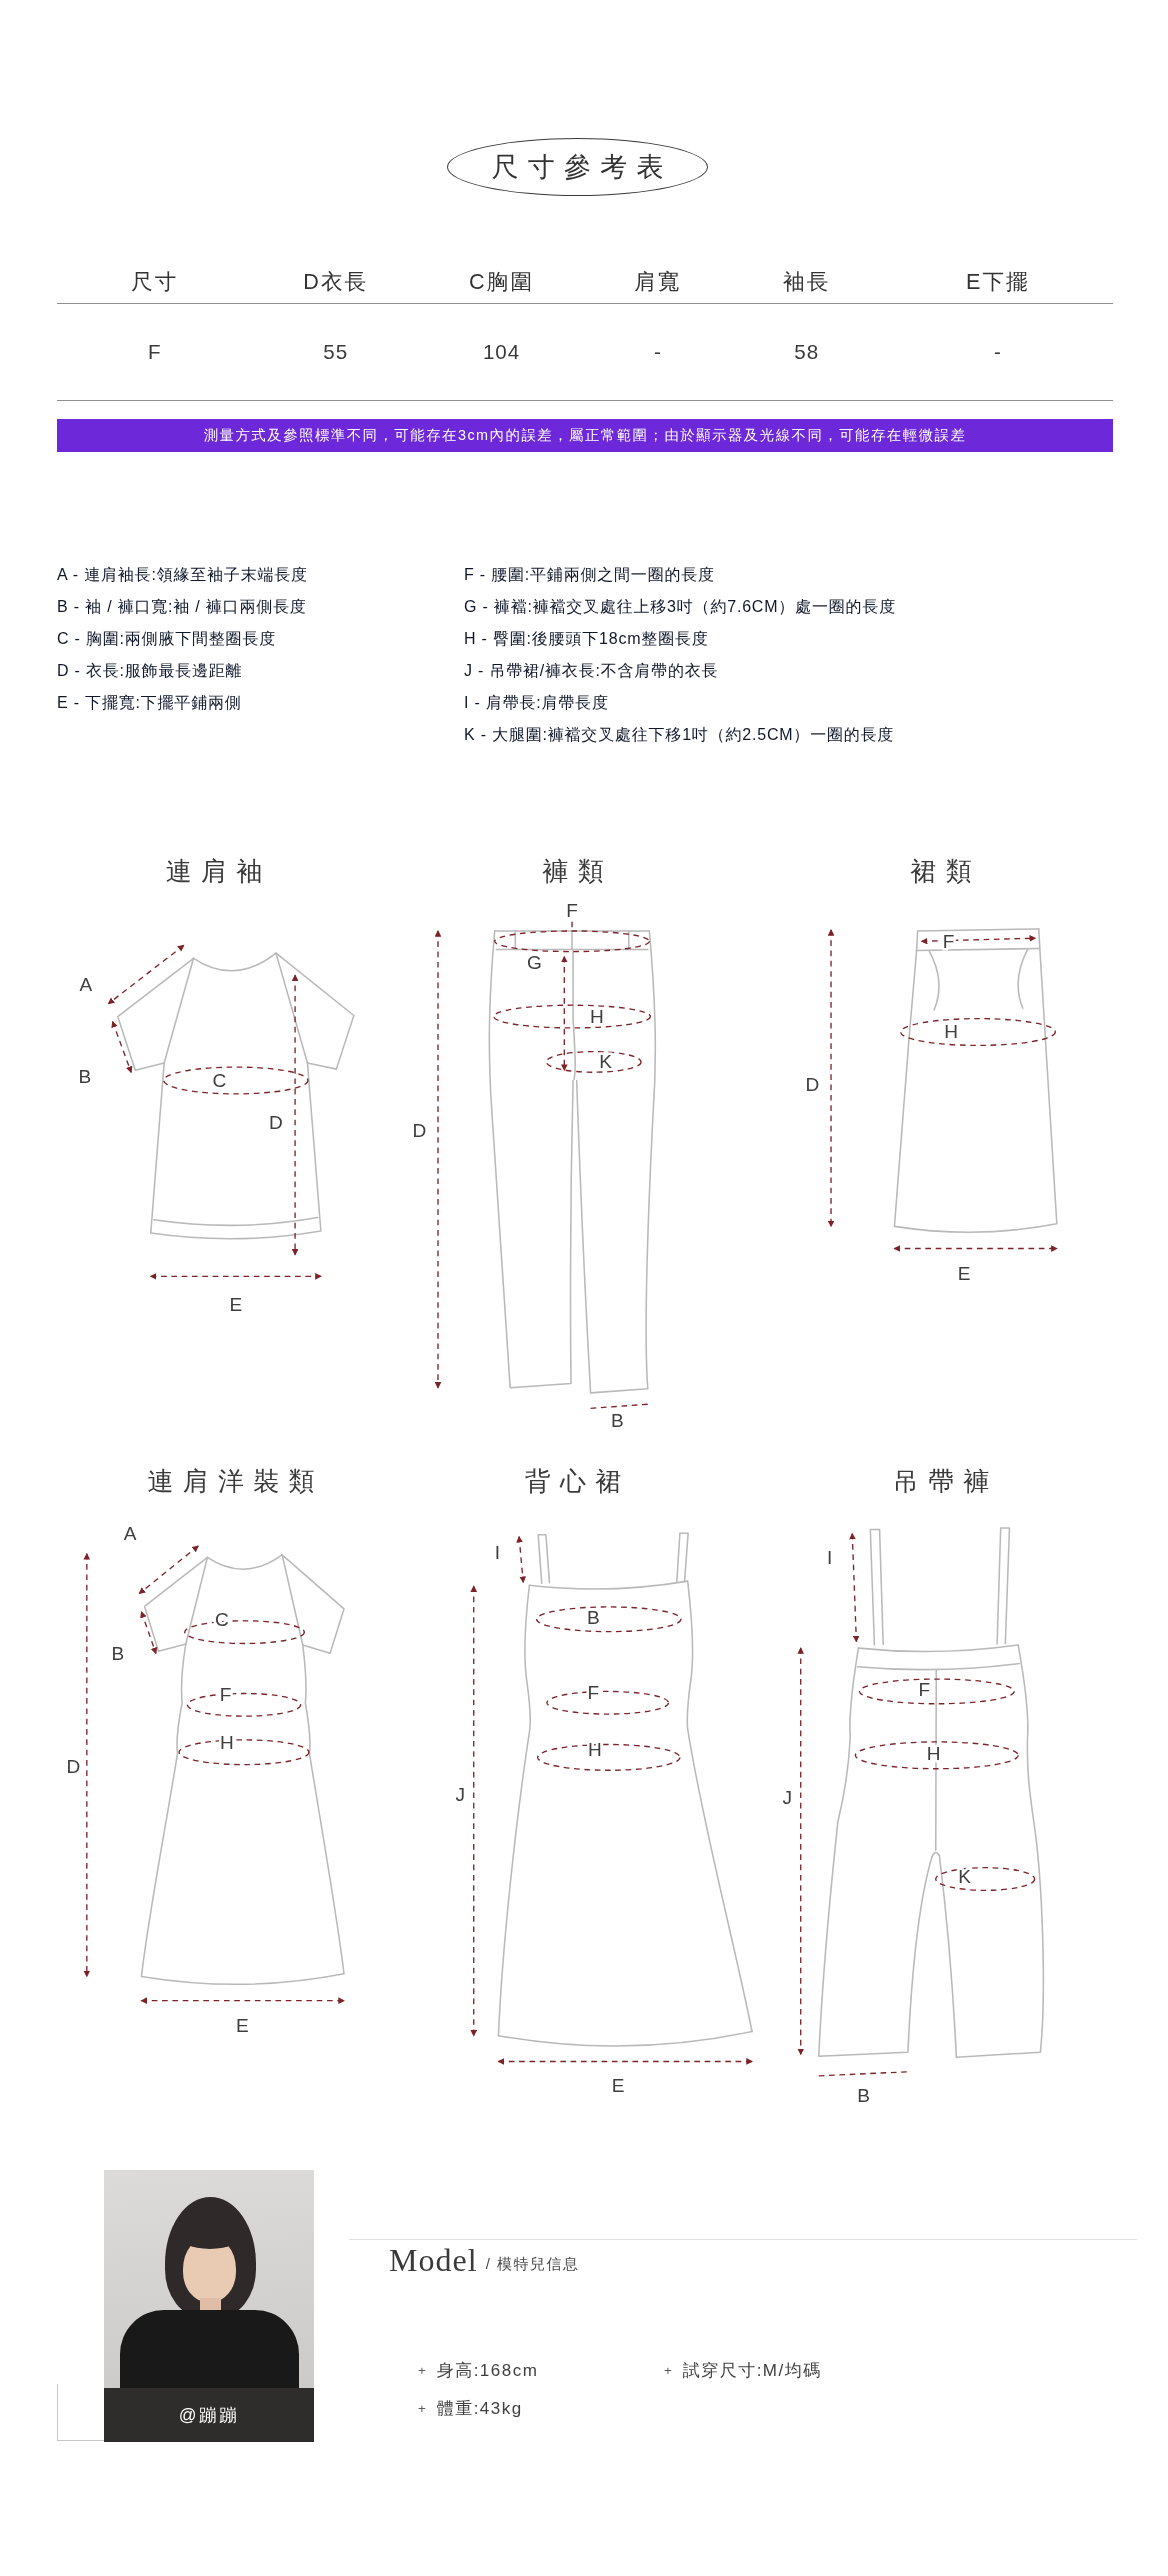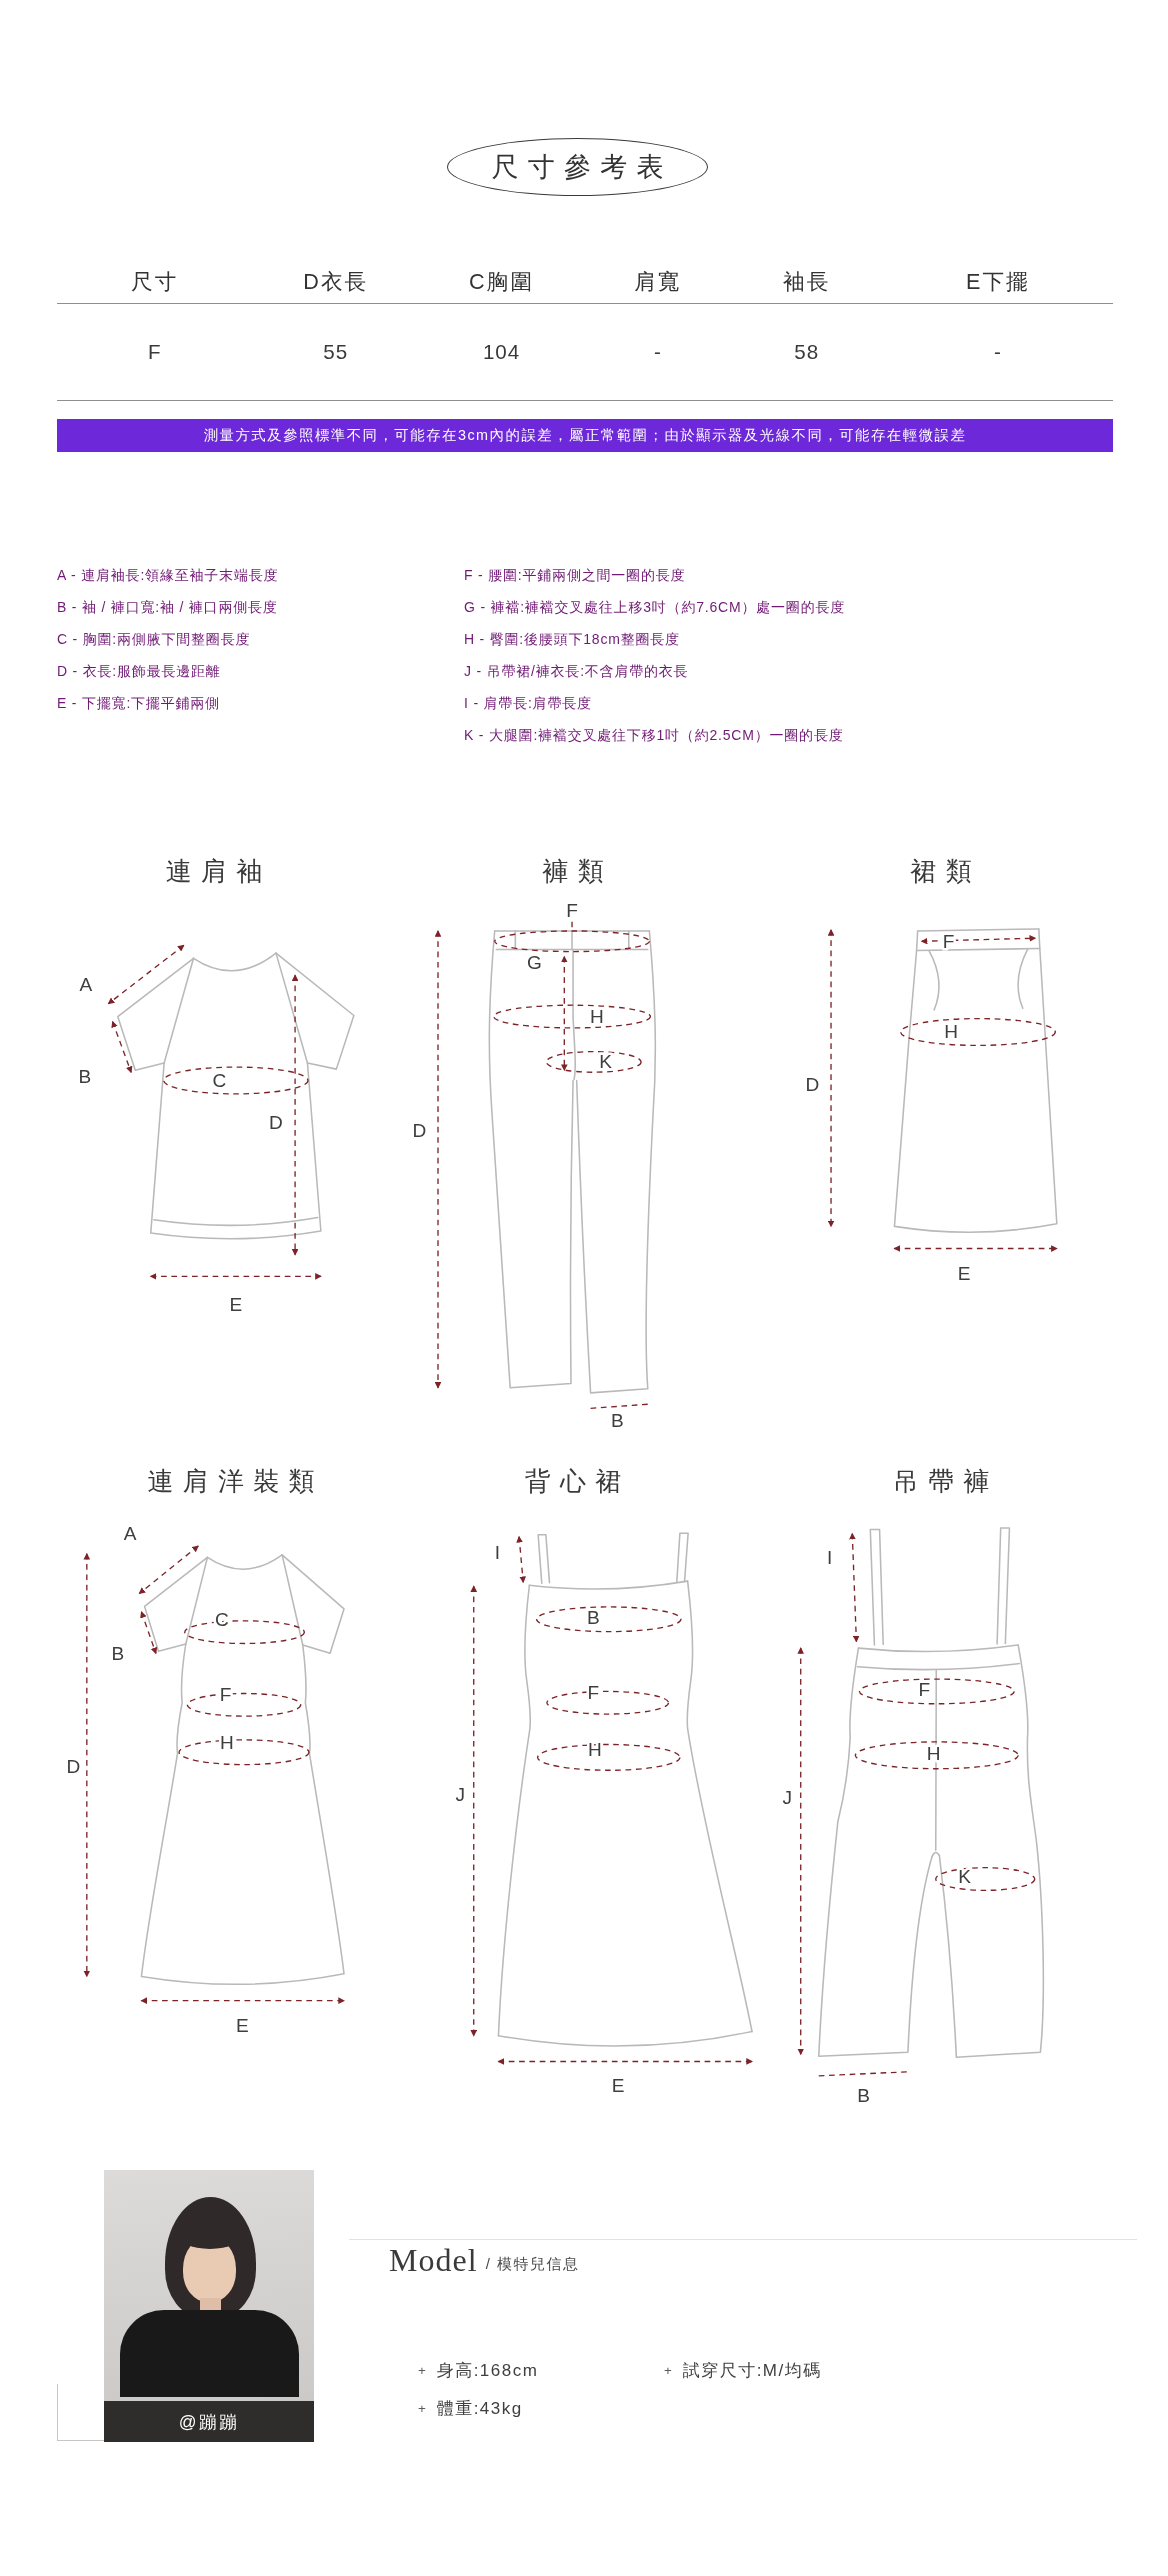--- a/index.html
+++ b/index.html
@@ -28,21 +28,21 @@
   
   .notice {
     position:absolute; left:57px; top:419px; width:1056px; height:33px;
     background:#6d28d9; color:#ffffff; font-size:14.4px; letter-spacing:1.5px;
     display:flex; align-items:center; justify-content:center;
   }
 
   
   .defs-left  { position:absolute; left:57px; top:559px; }
   .defs-right { position:absolute; left:464px; top:559px; }
-  .def-line { font-size:14px; line-height:32px; letter-spacing:0.8px; color:#701a75; white-space:nowrap; }
+  .def-line { font-size:16px; line-height:32px; letter-spacing:0.8px; color:#0f172a; white-space:nowrap; }
 
   
   .sec-title {
     position:absolute; transform:translateX(-50%);
     font-size:26px; letter-spacing:9.3px; padding-left:9.3px; font-weight:500; color:#3a3a3a; white-space:nowrap;
   }
 
   .diag-row { position:absolute; left:0; width:1168px; }
   .diag-row svg { position:absolute; top:0; }
 
@@ -63,21 +63,21 @@
     background:linear-gradient(175deg,#dcdbd9 0%,#d0cfcd 60%,#c8c7c5 100%); overflow:hidden; }
   .hair   { position:absolute; left:61px; top:27px;  width:91px; height:121px; background:#30292a;
             border-radius:50% 50% 42% 42% / 55% 55% 40% 40%; }
   .face   { position:absolute; left:79px; top:66px; width:53px; height:66px; background:#e9cbb4;
             border-radius:50% 50% 46% 46%; }
   .fringe { position:absolute; left:72px; top:49px;  width:68px; height:30px; background:#30292a;
             border-radius:4.1px 4.1px 55% 55%; }
   .neck   { position:absolute; left:96px; top:128px; width:20.6px; height:18.5px; background:#e0bda6; }
   .torso  { position:absolute; left:15.5px;  top:140px; width:179px; height:87px; background:#191919;
             border-radius:44px 44px 0 0; }
-  .photo-bar { position:absolute; left:0; bottom:0; width:100%; height:41px; background:#2f2d2b;
+  .photo-bar { position:absolute; left:0; bottom:0; width:100%; height:54px; background:#2f2d2b;
             color:#fff; font-size:17.5px; letter-spacing:2.6px; display:flex; align-items:center; justify-content:center; }
 
   .model-heading { position:absolute; left:389px; top:2242px; display:flex; align-items:flex-end; }
   .model-heading .big { font-family:"Liberation Serif","DejaVu Serif",serif; font-size:32px; color:#3a3a3a; letter-spacing:1px; }
   .model-heading .sub { font-size:15px; color:#4a4a4a; letter-spacing:1.5px; margin-left:8.2px; padding-bottom:5.2px; }
 
   .stat { position:absolute; display:flex; align-items:center; font-size:17px; letter-spacing:1.5px; color:#3f3f3f; white-space:nowrap; }
   .stat .plus { font-size:13.4px; color:#5a5a5a; margin-right:9.3px; }
   .stat0 { left:418px;  top:2359px; }
   .stat1 { left:418px;  top:2397px; }

